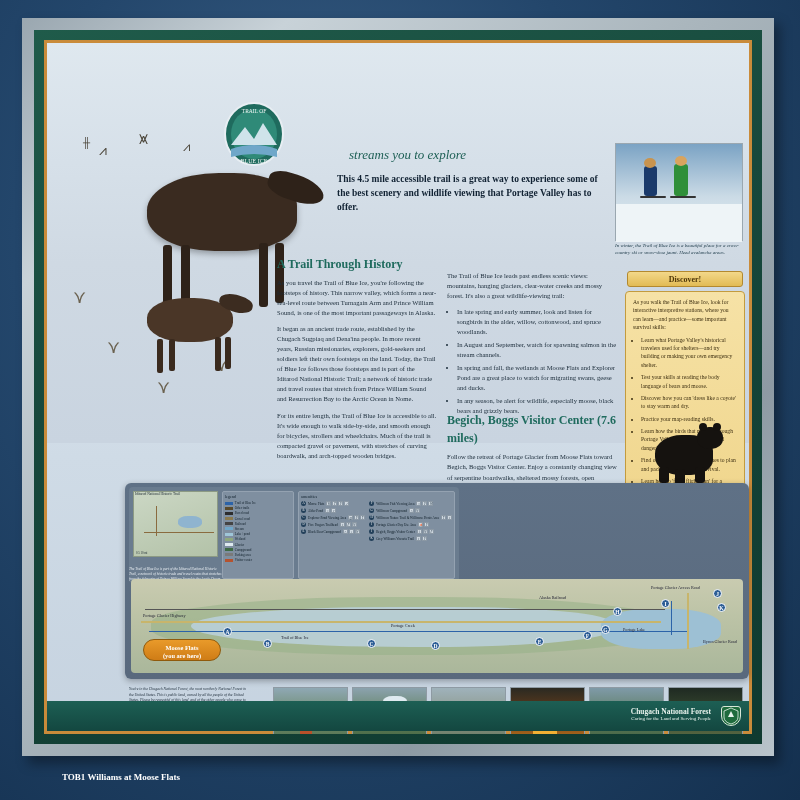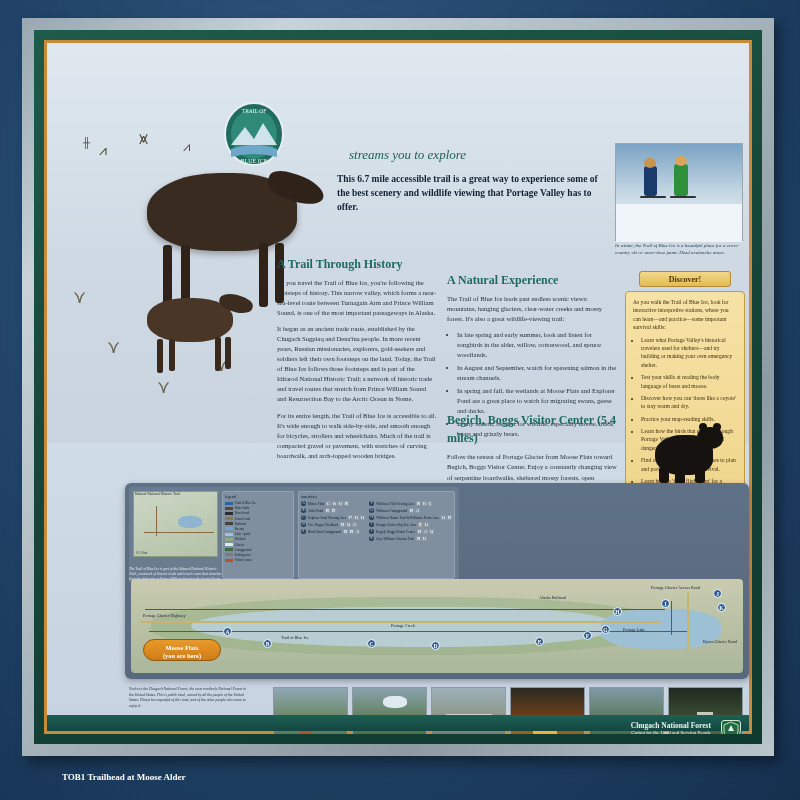--- a/index.html
+++ b/index.html
@@ -115,21 +115,21 @@
   .colA2{ left:230px; top:368px; width:160px; }
   .colB{ left:400px; top:228px; width:170px; }
   .colB ul{ margin:2px 0 4px 0; padding-left:10px; }
   .colB li{ margin-bottom:3px; }
   .colB2{ left:400px; top:368px; width:170px; }
   
   .discover-wrap{
     position:absolute; left:578px; top:228px; width:120px;
   }
   .discover-head{
-    width:92px; margin:0 auto 0 auto; height:16px;
+    width:116px; margin:0 auto 0 auto; height:16px;
     background:linear-gradient(180deg,#f3d88a,#e2bb55);
     border:1px solid #b3892f; border-radius:3px;
     text-align:center; font-size:8px; font-weight:bold; color:#4d3608;
     line-height:15px;
     font-family:Liberation Serif, serif;
   }
   .discover-box{
     margin-top:4px; width:120px;
     background:linear-gradient(180deg,#f6e2a6,#efd489);
     border:1px solid #c39b3e; border-radius:4px;
@@ -235,21 +235,21 @@
     position:absolute; left:226px; top:644px; width:470px; height:84px;
     display:flex; gap:4px;
   }
   .photo{
     flex:1; position:relative;
     border:1px solid #8e9aa3; overflow:hidden;
   }
   .photo .img{ position:absolute; left:0; top:0; right:0; height:62px; }
   
   .footer{
-    position:absolute; left:0; bottom:0; width:100%; height:16px;
+    position:absolute; left:0; bottom:0; width:100%; height:30px;
     background:linear-gradient(180deg,#1d5f54,#134740);
   }
   .footer-txt{
     position:absolute; right:38px; top:6px; text-align:right; color:#e7f2ec;
   }
   .footer-t1{ font-size:7.5px; font-weight:bold; }
   .footer-t2{ font-size:5px; }
   .fs-shield{
     position:absolute; right:8px; top:5px; width:20px; height:20px;
     background:#1f6b3d; border-radius:3px 3px 50% 50%;
@@ -304,21 +304,21 @@
         <svg width="62" height="66" viewBox="0 0 62 66">
           <ellipse cx="31" cy="33" rx="29" ry="31" fill="#1f6b5e" stroke="#e8eef3" stroke-width="2"></ellipse>
           <ellipse cx="31" cy="33" rx="23" ry="25" fill="#2f8a78"></ellipse>
           <path d="M8 44 L22 26 L31 38 L40 22 L54 44 Z" fill="#cfe3ea"></path>
           <path d="M8 48 Q31 40 54 48 L54 56 Q31 50 8 56 Z" fill="#6fa7c9"></path>
           <text x="31" y="12" font-size="5.5" fill="#f2f7f5" text-anchor="middle" font-family="Liberation Serif, serif">TRAIL OF</text>
           <text x="31" y="62" font-size="6" fill="#f2f7f5" text-anchor="middle" font-family="Liberation Serif, serif">BLUE ICE</text>
         </svg>
       </div>
       <div class="subtitle">streams you to explore</div>
-      <div class="intro-box">This 6.7 mile accessible trail is a great way to experience some of the best scenery and wildlife viewing that Portage Valley has to offer.</div>
+      <div class="intro-box">This 4.5 mile accessible trail is a great way to experience some of the best scenery and wildlife viewing that Portage Valley has to offer.</div>
     </div>
 
     <div class="ski-photo">
       <div style="position:absolute;left:0;top:60px;width:100%;height:38px;background:#eef4f7;"></div>
       <div class="skier" style="left:28px;top:22px;width:13px;height:30px;background:#1a3a6b;"></div>
       <div class="skier" style="left:28px;top:14px;width:12px;height:10px;background:#c8944f;border-radius:50%;"></div>
       <div class="skier" style="left:58px;top:20px;width:14px;height:32px;background:#2f8f3a;"></div>
       <div class="skier" style="left:59px;top:12px;width:12px;height:10px;background:#d9a45e;border-radius:50%;"></div>
       <div class="skier" style="left:24px;top:52px;width:26px;height:2px;background:#333;"></div>
       <div class="skier" style="left:54px;top:52px;width:26px;height:2px;background:#333;"></div>
@@ -328,31 +328,30 @@
     <div class="col colA">
       <h3>A Trail Through History</h3>
       <p>As you travel the Trail of Blue Ice, you're following the footsteps of history. This narrow valley, which forms a near-sea-level route between Turnagain Arm and Prince William Sound, is one of the most important passageways in Alaska.</p>
       <p>It began as an ancient trade route, established by the Chugach Sugpiaq and Dena'ina people. In more recent years, Russian missionaries, explorers, gold-seekers and soldiers left their own footsteps on the land. Today, the Trail of Blue Ice follows those footsteps and is part of the Iditarod National Historic Trail; a network of historic trade and travel routes that stretch from Prince William Sound and Resurrection Bay to the Arctic Ocean in Nome.</p>
     </div>
     <div class="col colA2">
       <p>For its entire length, the Trail of Blue Ice is accessible to all. It's wide enough to walk side-by-side, and smooth enough for bicycles, strollers and wheelchairs. Much of the trail is compacted gravel or pavement, with stretches of curving boardwalk, and arch-topped wooden bridges.</p>
     </div>
 
     <div class="col colB">
-      <h3>A Natural Experience</h3>
       <p>The Trail of Blue Ice leads past endless scenic views: mountains, hanging glaciers, clear-water creeks and mossy forest. It's also a great wildlife-viewing trail:</p>
       <ul>
         <li>In late spring and early summer, look and listen for songbirds in the alder, willow, cottonwood, and spruce woodlands.</li>
         <li>In August and September, watch for spawning salmon in the stream channels.</li>
         <li>In spring and fall, the wetlands at Moose Flats and Explorer Pond are a great place to watch for migrating swans, geese and ducks.</li>
         <li>In any season, be alert for wildlife, especially moose, black bears and grizzly bears.</li>
       </ul>
     </div>
     <div class="col colB2">
-      <h3>Begich, Boggs Visitor Center (5.4 miles)</h3>
+      <h3>Begich, Boggs Visitor Center (7.6 miles)</h3>
       <p>Follow the retreat of Portage Glacier from Moose Flats toward Begich, Boggs Visitor Center. Enjoy a constantly changing view of serpentine boardwalks, sheltered mossy forests, open meadows and streams.</p>
     </div>
 
     <div class="discover-wrap">
       <div class="discover-head">Discover!</div>
       <div class="discover-box">
         <div>As you walk the Trail of Blue Ice, look for interactive interpretive stations, where you can learn—and practice—some important survival skills:</div>
         <ul>
           <li>Learn what Portage Valley's historical travelers used for shelters—and try building or making your own emergency shelter.</li>
           <li>Test your skills at reading the body language of bears and moose.</li>
@@ -633,13 +632,13 @@
         <svg width="18" height="18" viewBox="0 0 18 18">
           <path d="M9 1 L16 4 V10 Q16 15 9 17 Q2 15 2 10 V4 Z" fill="#1f6b3d" stroke="#e7f2ec" stroke-width="0.8"></path>
           <path d="M9 4 L12 10 H6 Z" fill="#e7f2ec"></path>
         </svg>
       </div>
     </div>
 
   </div>
 </div>
 
-<div class="bottom-caption">TOB1 Trailhead at Moose Alder</div>
+<div class="bottom-caption">TOB1 Williams at Moose Flats</div>
 
 </body></html>

